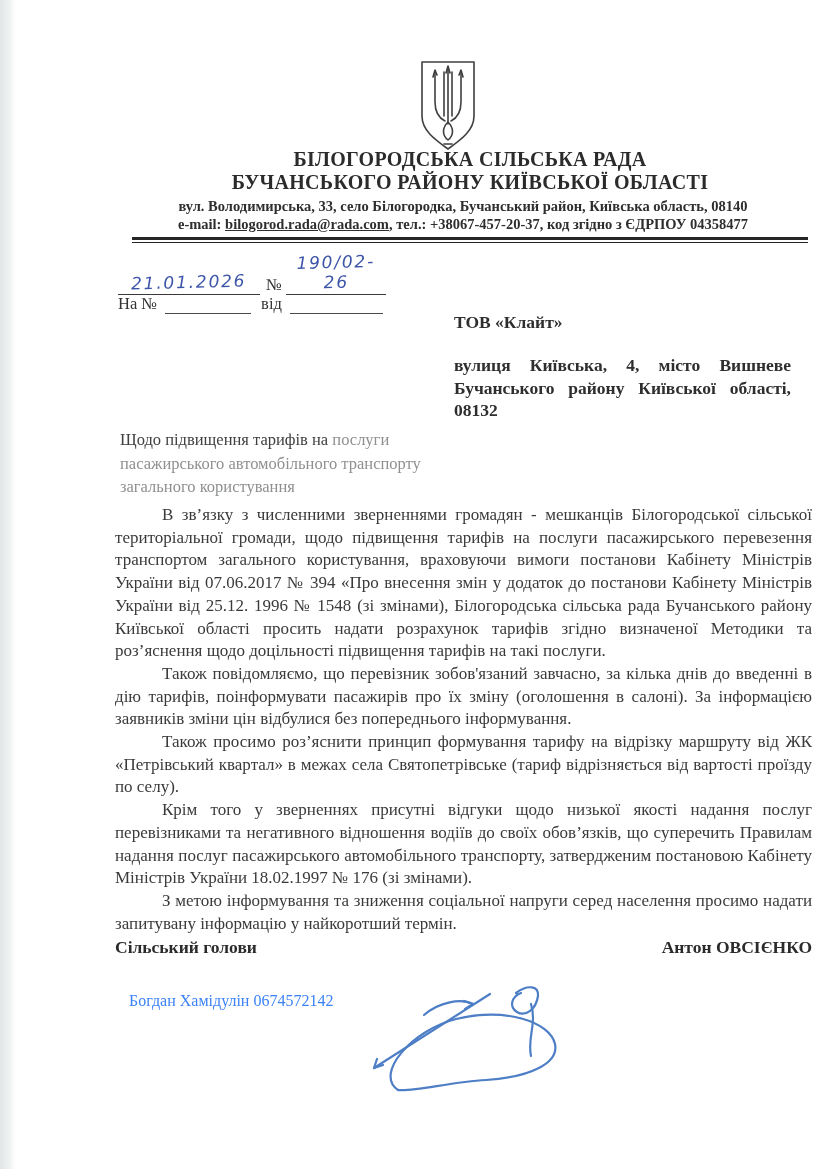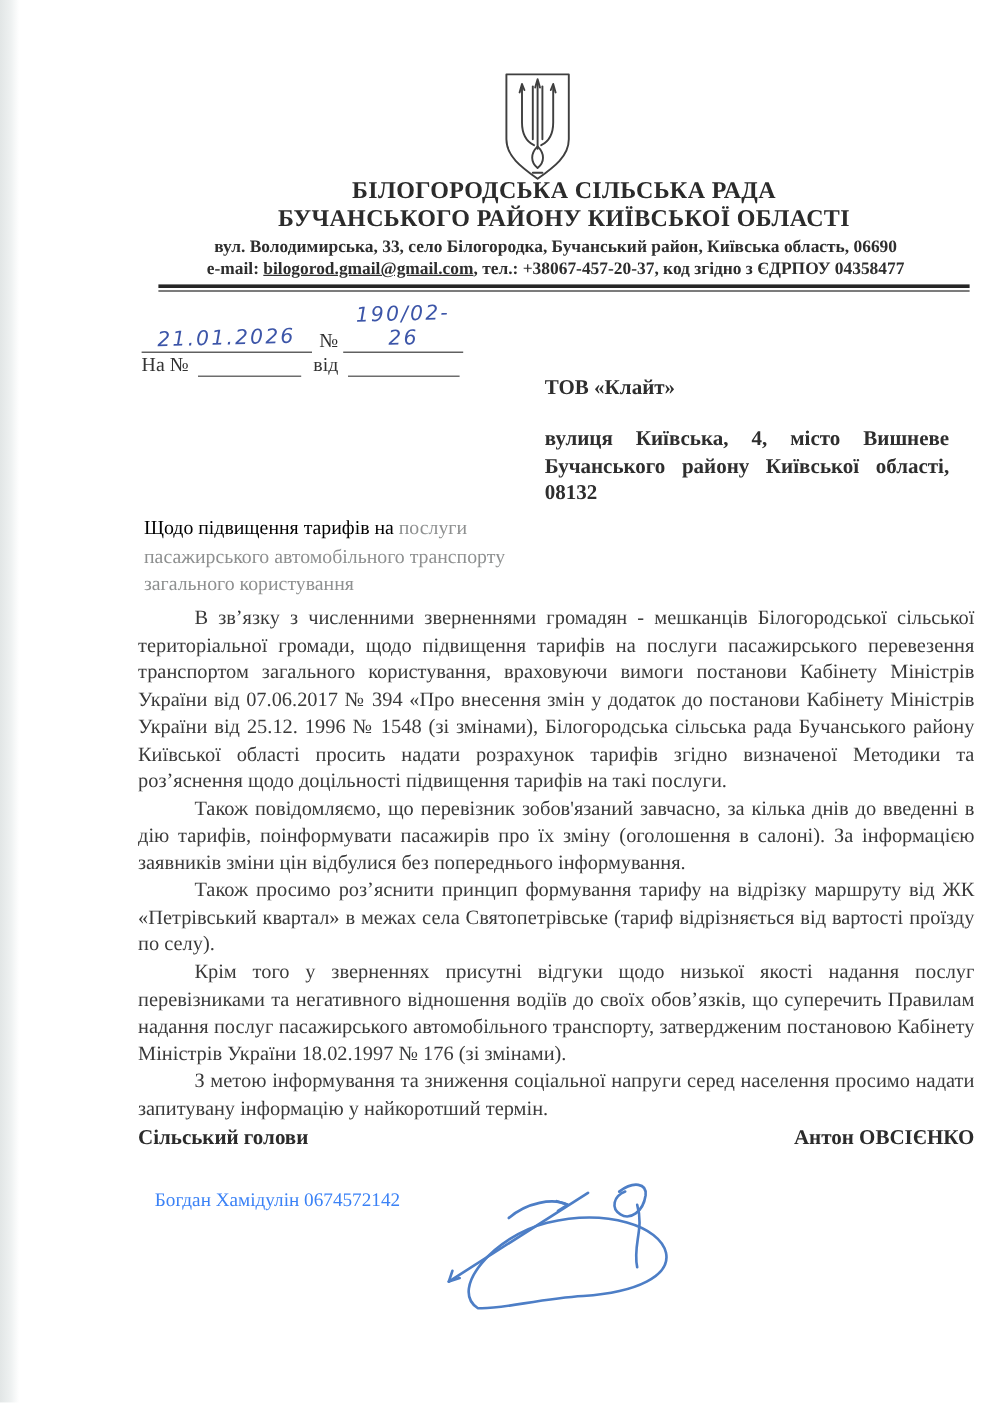--- a/index.html
+++ b/index.html
@@ -44,21 +44,21 @@
 
   
   .recipient { position:absolute; left:454px; top:312px; width:337px; color:#2e2e2e; }
   .rec-name { font-weight:bold; font-size:17.5px; }
   .rec-addr { margin-top:21px; font-weight:bold; font-size:17.5px;
     line-height:22.5px; text-align:justify; }
 
   
   .subject { position:absolute; left:120px; top:428px; width:340px;
     font-size:16.5px; line-height:23.5px; }
-  .subj-dark { color:#000000; }
+  .subj-dark { color:#404040; }
   .subj-light { color:#8e9090; }
 
   
   .body-text { position:absolute; left:115px; top:504px; width:697px;
     font-size:17px; line-height:22.7px; text-align:justify; color:#3a3a3a; }
   .body-text p { margin:0; text-indent:47px; }
 
   .sign-row { display:flex; justify-content:space-between; align-items:baseline;
     margin-top:1px; font-weight:bold; font-size:17.5px; color:#2b2b2b; }
   .contact-line { margin-top:31px; margin-left:14px; font-size:16px; color:#3b82f6;
@@ -83,22 +83,22 @@
       <path d="M16 17 L18 10 L20 15"></path>
       <path d="M29 13 L31 6 L33 13"></path>
       <path d="M42 15 L44 10 L46 17"></path>
       <path d="M31 62 C25 68 25 75 31 80 C37 75 37 68 31 62"></path>
       <path d="M27 84 H35"></path>
     </svg>
   </div>
 
   <div class="org-line org2">БУЧАНСЬКОГО РАЙОНУ КИЇВСЬКОЇ ОБЛАСТІ</div>
   <div class="org-line org1">БІЛОГОРОДСЬКА СІЛЬСЬКА РАДА</div>
-  <div class="addr-line addr1">вул. Володимирська, 33, село Білогородка, Бучанський район, Київська область, 06690</div>
-  <div class="addr-line addr2"><span>e-mail: </span><span class="email">bilogorod.gmail@gmail.com</span><span>, тел.: +38067-457-20-37, код згідно з ЄДРПОУ 04358477</span></div>
+  <div class="addr-line addr1">вул. Володимирська, 33, село Білогородка, Бучанський район, Київська область, 08140</div>
+  <div class="addr-line addr2"><span>e-mail: </span><span class="email">bilogorod.rada@rada.com</span><span>, тел.: +38067-457-20-37, код згідно з ЄДРПОУ 04358477</span></div>
   <div class="head-rule"></div>
 
   <div class="ref-row">
     <span class="u-seg u-date"><span class="hand">21.01.2026</span></span><span class="no-sign">№</span><span class="u-seg u-num"><span class="hand">190/02-26</span></span>
   </div>
   <div class="reply-row">
     <span>На №</span><span class="blank-u blank1"></span><span>від</span><span class="blank-u blank2"></span>
   </div>
 
   <div class="recipient">

